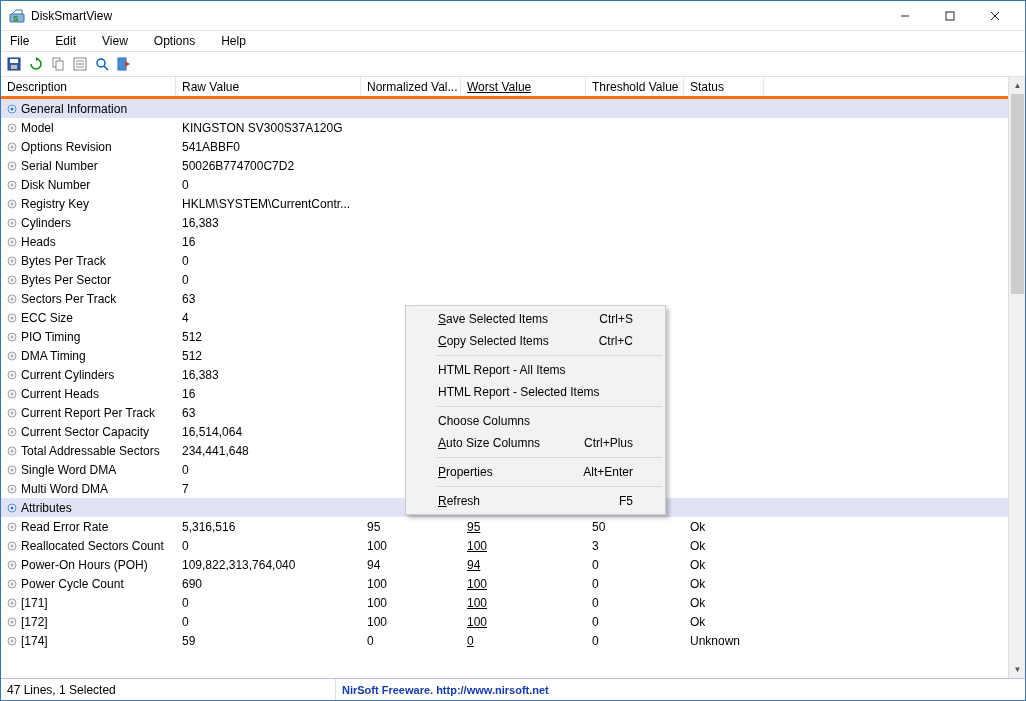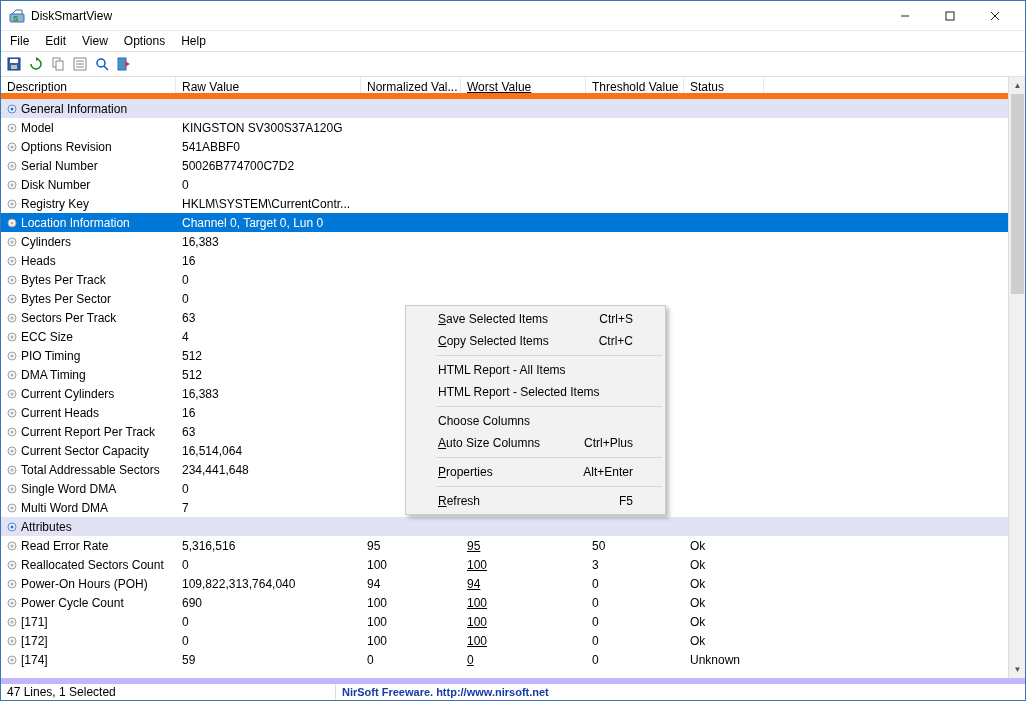--- a/index.html
+++ b/index.html
@@ -2,50 +2,50 @@
 <html><head>
 <meta charset="utf-8">
 <style>
 * { box-sizing: border-box; margin: 0; padding: 0; }
 body { font-family: "Segoe UI", Tahoma, sans-serif; font-size: 12px; background: #fff; width: 1026px; height: 701px; overflow: hidden; border: 1px solid #3a76b5; display: flex; flex-direction: column; }
 .titlebar { height: 30px; background: #fff; display: flex; align-items: center; padding: 0 8px; border-bottom: 1px solid #e8e8e8; }
 .titlebar .app-icon { width: 16px; height: 16px; margin-right: 6px; }
 .titlebar .title { flex: 1; font-size: 12px; color: #000; }
 .titlebar .win-controls { display: flex; gap: 0; }
 .titlebar .win-btn { width: 45px; height: 28px; display: flex; align-items: center; justify-content: center; font-family: "Segoe UI Symbol"; font-size: 10px; color: #222; }
-.menubar { height: 20px; display: flex; align-items: center; padding: 0 2px; gap: 2px; }
+.menubar { height: 20px; display: flex; align-items: center; padding: 0 2px; gap: 12px; }
 .menubar .menu-item { padding: 2px 7px; font-size: 12px; color: #000; }
 .toolbar { height: 26px; display: flex; align-items: center; padding: 2px 4px; gap: 4px; border-top: 1px solid #e0e0e0; border-bottom: 1px solid #e0e0e0; }
 .toolbar .tb-btn { width: 18px; height: 18px; display: flex; align-items: center; justify-content: center; }
 .content-wrap { flex: 1; display: flex; position: relative; overflow: hidden; }
 .table-area { flex: 1; overflow: hidden; position: relative; }
 .scrollbar { width: 17px; background: #f0f0f0; border-left: 1px solid #ddd; position: relative; }
 .scrollbar .arrow { width: 17px; height: 17px; display: flex; align-items: center; justify-content: center; position: absolute; font-size: 8px; color: #555; }
 .scrollbar .arrow.up { top: 0; }
 .scrollbar .arrow.down { bottom: 0; }
 .scrollbar .thumb { position: absolute; top: 17px; left: 2px; width: 13px; height: 200px; background: #cdcdcd; border-radius: 0; }
-.table-header { display: flex; height: 22px; background: #fff; border-bottom: 6px solid #f97316; white-space: nowrap; }
+.table-header { display: flex; height: 22px; background: #fff; border-bottom: 3px solid #f97316; white-space: nowrap; }
 .table-header .th { padding: 3px 6px; font-size: 12px; color: #000; border-right: 1px solid #e8e8e8; overflow: hidden; }
 .col0 { width: 175px; }
 .col1 { width: 185px; }
 .col2 { width: 100px; }
 .col3 { width: 125px; text-decoration: underline; }
 .col4 { width: 98px; }
 .col5 { width: 80px; }
 .table-body { overflow: hidden; }
 .row { display: flex; height: 19px; align-items: center; white-space: nowrap; }
 .row.section { background: #e1e3f5; }
 .row.selected { background: #0078d7; color: #fff; }
 .row .cell { padding: 0 6px; font-size: 12px; overflow: hidden; text-overflow: ellipsis; }
 .row .cell.first { display: flex; align-items: center; gap: 4px; }
 .bullet { width: 10px; height: 10px; flex-shrink: 0; }
 .context-menu { position: absolute; left: 404px; top: 228px; width: 261px; background: #f2f2f2; border: 1px solid #ccc; box-shadow: 3px 3px 4px rgba(0,0,0,0.25); padding: 2px; z-index: 100; }
 .context-menu .cm-item { display: flex; height: 22px; align-items: center; padding: 0 30px 0 30px; font-size: 12px; color: #000; justify-content: space-between; }
 .context-menu .cm-sep { height: 1px; background: #d7d7d7; margin: 3px 1px 3px 28px; }
-.statusbar { height: 22px; border-top: 6px solid #c4b5fd; display: flex; align-items: center; font-size: 12px; position: relative; }
+.statusbar { height: 22px; border-top: 1px solid #c4b5fd; display: flex; align-items: center; font-size: 12px; position: relative; }
 .statusbar .status-left { padding: 0 6px; width: 335px; border-right: 1px solid #ddd; height: 100%; display: flex; align-items: center; }
 .statusbar .status-center { padding: 0 6px; color: #153ba6; font-weight: bold; font-size: 11px; }
 </style>
 </head>
 <body>
 
 <div class="titlebar">
   <span class="app-icon">
     <svg viewBox="0 0 16 16">
         <rect x="1" y="6" width="14" height="8" rx="1" fill="#8ab4d8" stroke="#3a6fa0"></rect>
@@ -212,34 +212,20 @@
               <circle cx="5" cy="5" r="1.5" fill="#b0b4b9"></circle>
             </svg>
             <span>Registry Key</span>
           </div>
           <div class="cell col1">HKLM\SYSTEM\CurrentContr...</div>
           <div class="cell col2"></div>
           <div class="cell col3"></div>
           <div class="cell col4"></div>
           <div class="cell col5"></div>
         </div>
-        <div class="row selected">
-          <div class="cell first col0">
-            <svg class="bullet" viewBox="0 0 10 10">
-              <circle cx="5" cy="5" r="4" fill="#f7f7f7" stroke="#9aa0a6"></circle>
-              <circle cx="5" cy="5" r="1.5" fill="#b0b4b9"></circle>
-            </svg>
-            <span>Location Information</span>
-          </div>
-          <div class="cell col1">Channel 0, Target 0, Lun 0</div>
-          <div class="cell col2"></div>
-          <div class="cell col3"></div>
-          <div class="cell col4"></div>
-          <div class="cell col5"></div>
-        </div>
         <div class="row">
           <div class="cell first col0">
             <svg class="bullet" viewBox="0 0 10 10">
               <circle cx="5" cy="5" r="4" fill="#f7f7f7" stroke="#9aa0a6"></circle>
               <circle cx="5" cy="5" r="1.5" fill="#b0b4b9"></circle>
             </svg>
             <span>Cylinders</span>
           </div>
           <div class="cell col1">16,383</div>
           <div class="cell col2"></div>

